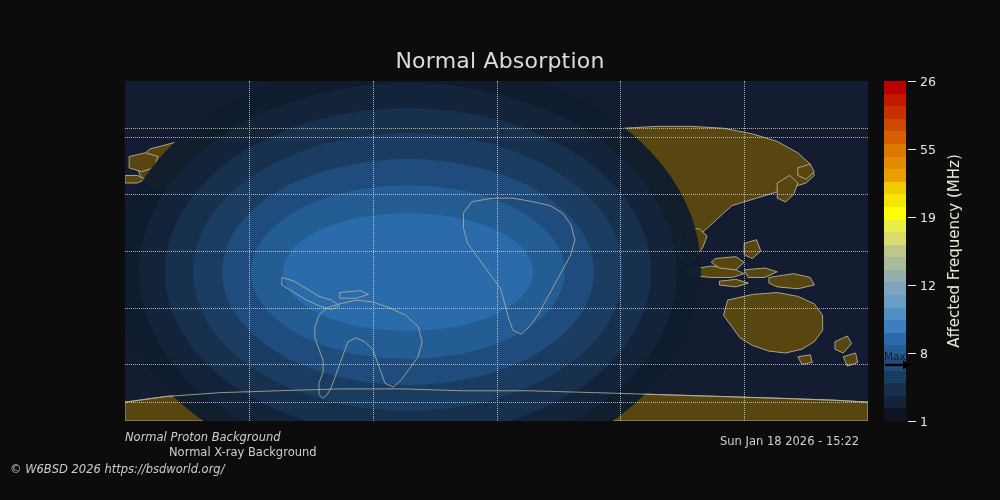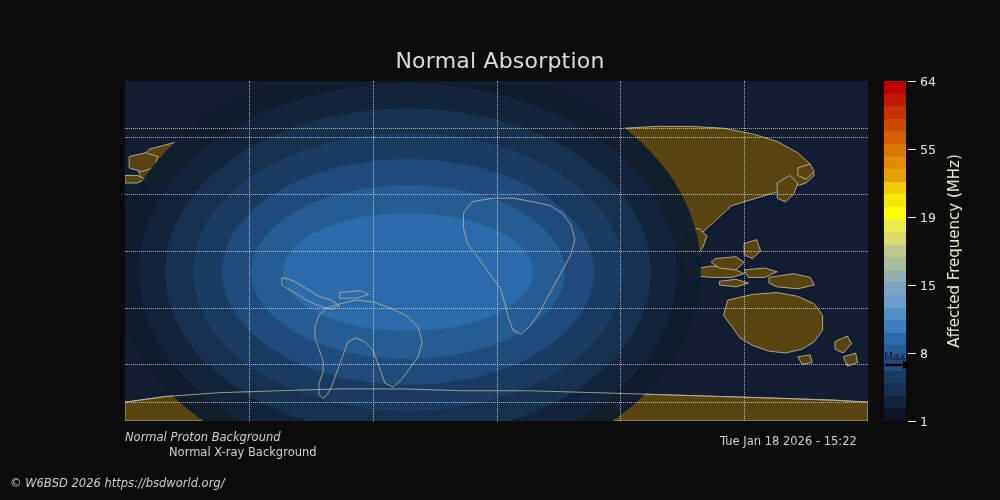--- a/index.html
+++ b/index.html
@@ -151,21 +151,21 @@
     color: #cfcfcf;
     white-space: nowrap;
   }
   #note-proton { left: 125px; top: 430px; font-style: italic; }
   #note-xray   { left: 125px; top: 445px; margin-left: 44px; }
   #timestamp   { left: 720px; top: 434px; font-size: 11.5px; color: #cfcfcf; position: absolute; white-space: nowrap;}
 
   #credit {
     position: absolute;
     left: 10px;
-    top: 476px;
+    top: 462px;
     font-size: 11.5px;
     font-style: italic;
     color: #cccccc;
     white-space: nowrap;
   }
 </style>
 </head>
 <body>
 
 <div id="chart-title">Normal Absorption</div>
@@ -322,27 +322,27 @@
       <div class="cb-band" style="background: rgb(226, 140, 0);"></div>
       <div class="cb-band" style="background: rgb(220, 120, 0);"></div>
       <div class="cb-band" style="background: rgb(214, 96, 0);"></div>
       <div class="cb-band" style="background: rgb(208, 72, 0);"></div>
       <div class="cb-band" style="background: rgb(200, 48, 0);"></div>
       <div class="cb-band" style="background: rgb(194, 24, 0);"></div>
       <div class="cb-band" style="background: rgb(187, 0, 0);"></div>
     </div>
   <div id="colorbar-ticks">
       <div class="cb-tick" style="top: 0px;"></div>
-      <div class="cb-ticklabel" style="top: 0px;">64</div>
+      <div class="cb-ticklabel" style="top: 0px;">26</div>
       <div class="cb-tick" style="top: 68px;"></div>
       <div class="cb-ticklabel" style="top: 68px;">55</div>
       <div class="cb-tick" style="top: 136px;"></div>
       <div class="cb-ticklabel" style="top: 136px;">19</div>
       <div class="cb-tick" style="top: 204px;"></div>
-      <div class="cb-ticklabel" style="top: 204px;">15</div>
+      <div class="cb-ticklabel" style="top: 204px;">12</div>
       <div class="cb-tick" style="top: 272px;"></div>
       <div class="cb-ticklabel" style="top: 272px;">8</div>
       <div class="cb-tick" style="top: 340px;"></div>
       <div class="cb-ticklabel" style="top: 340px;">1</div>
     </div>
 </div>
 
 <div id="cb-axis-label">
   <span>Affected Frequency (MHz)</span>
 </div>
@@ -350,14 +350,14 @@
 <div id="max-marker">
   <div class="max-text">Max</div>
   <svg width="30" height="12" viewBox="0 0 30 12">
     <line x1="1" y1="5" x2="20" y2="5" stroke="#000000" stroke-width="2.4"></line>
     <polygon points="19,0.5 27,5 19,9.5" fill="#000000"></polygon>
   </svg>
 </div>
 
 <div class="note" id="note-proton">Normal Proton Background</div>
 <div class="note" id="note-xray">Normal X-ray Background</div>
-<div id="timestamp">Tue Jan 18 2026 - 15:22</div>
+<div id="timestamp">Sun Jan 18 2026 - 15:22</div>
 <div id="credit">© W6BSD 2026 https://bsdworld.org/</div>
 
 </body></html>

